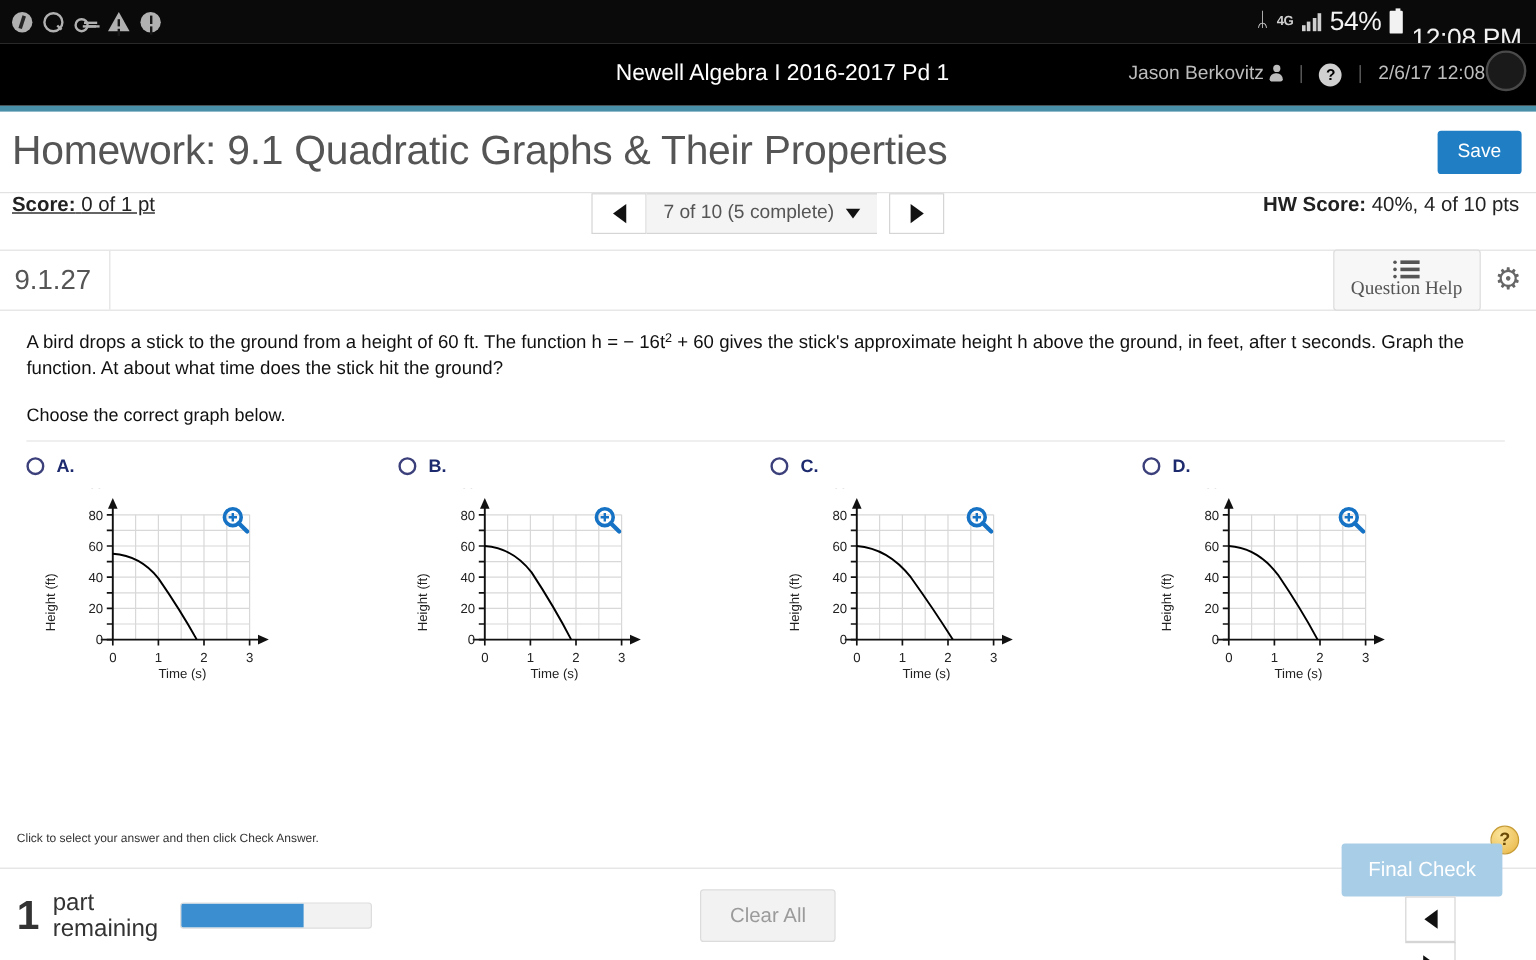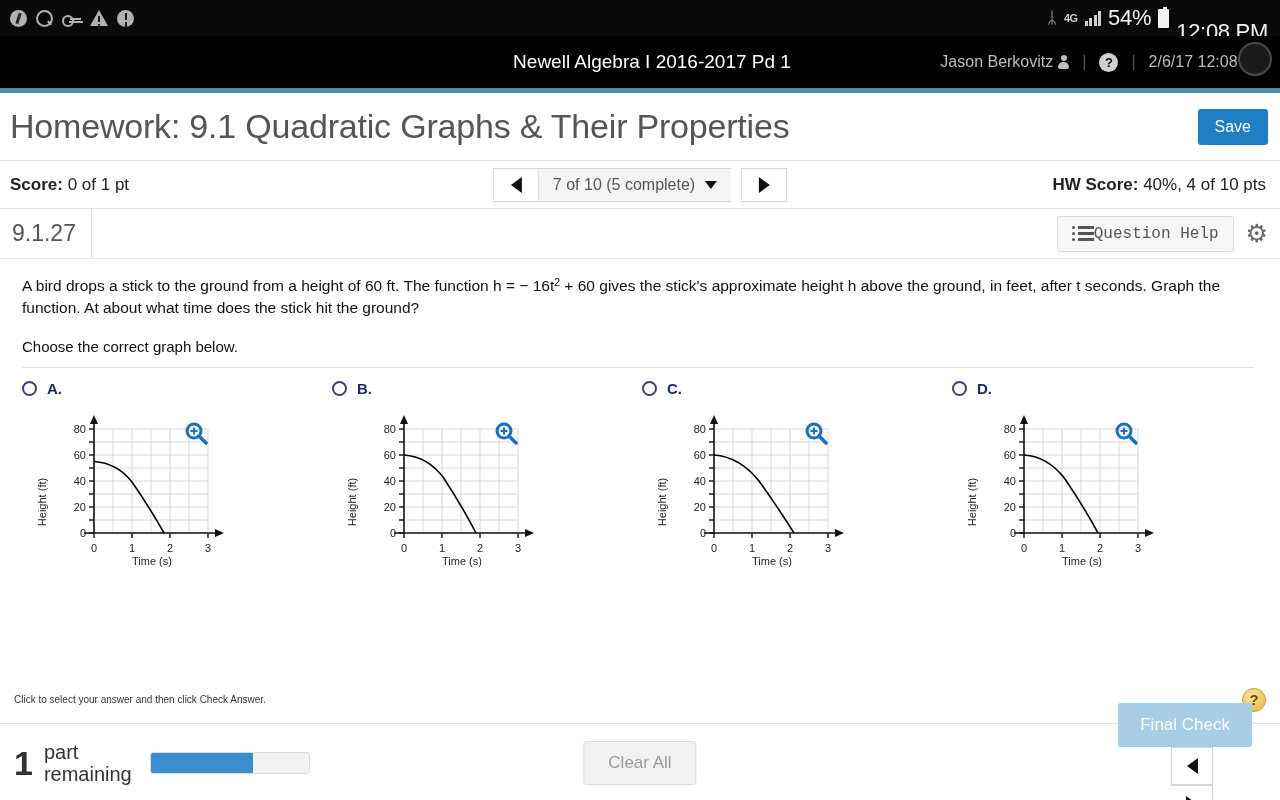--- a/index.html
+++ b/index.html
@@ -117,23 +117,24 @@
     border-bottom: 1px solid #e2e2e2;
   }
   .hw-title { font-size: 34px; color: #555; font-weight: normal; letter-spacing: -.2px; }
   .save-btn {
     background: #1f7ec4; color: #fff; border: none; border-radius: 3px;
     font-size: 16px; padding: 9px 17px; font-family: inherit; cursor: pointer;
   }
 
   
   .scorerow {
-    height: 48px; display: flex; align-items: center;
+    height: 48px; display: flex; align-items: flex-start;
     padding: 0 14px 0 10px; border-bottom: 1px solid #e2e2e2;
     position: relative;
+    text-decoration: underline;
   }
   .score-text { font-size: 17px; color: #222; }
   .score-text b { font-weight: bold; }
   .pager {
     position: absolute; left: 50%; transform: translateX(-50%);
     display: flex; align-items: stretch; height: 34px;
   }
   .pager-btn {
     width: 46px; border: 1px solid #d5d5d5; background: #fff;
     display: flex; align-items: center; justify-content: center;
@@ -165,21 +166,21 @@
     width: 92px; font-size: 23px; color: #555;
     padding-left: 12px; border-right: 1px solid #e2e2e2;
     height: 100%; display: flex; align-items: center;
   }
   .qhelp-wrap {
     position: absolute; right: 12px; display: flex; align-items: center; gap: 12px;
   }
   .qhelp-btn {
     border: 1px solid #dcdcdc; background: #f7f7f7; border-radius: 3px;
     padding: 8px 14px; display: flex; align-items: center; gap: 0;
-    font-size: 16px; color: #555; cursor: pointer; font-family: Liberation Mono, monospace;
+    font-size: 16px; color: #555; cursor: pointer; font-family: Liberation Serif, serif; flex-direction: column;
   }
   .list-ic { display: flex; flex-direction: column; gap: 2.5px; }
   .list-ic i { display: flex; align-items: center; gap: 3px; }
   .list-ic i::before { content: ""; width: 3px; height: 3px; background: #555; border-radius: 50%; }
   .list-ic i::after { content: ""; width: 16px; height: 3.5px; background: #555; }
   .gear-ic { font-size: 25px; color: #666; cursor: pointer; line-height: 1; }
 
   
   .qbody { padding: 16px 26px 0 22px; }
   .qtext { font-size: 15.5px; color: #111; line-height: 1.42; max-width: 1245px; }

